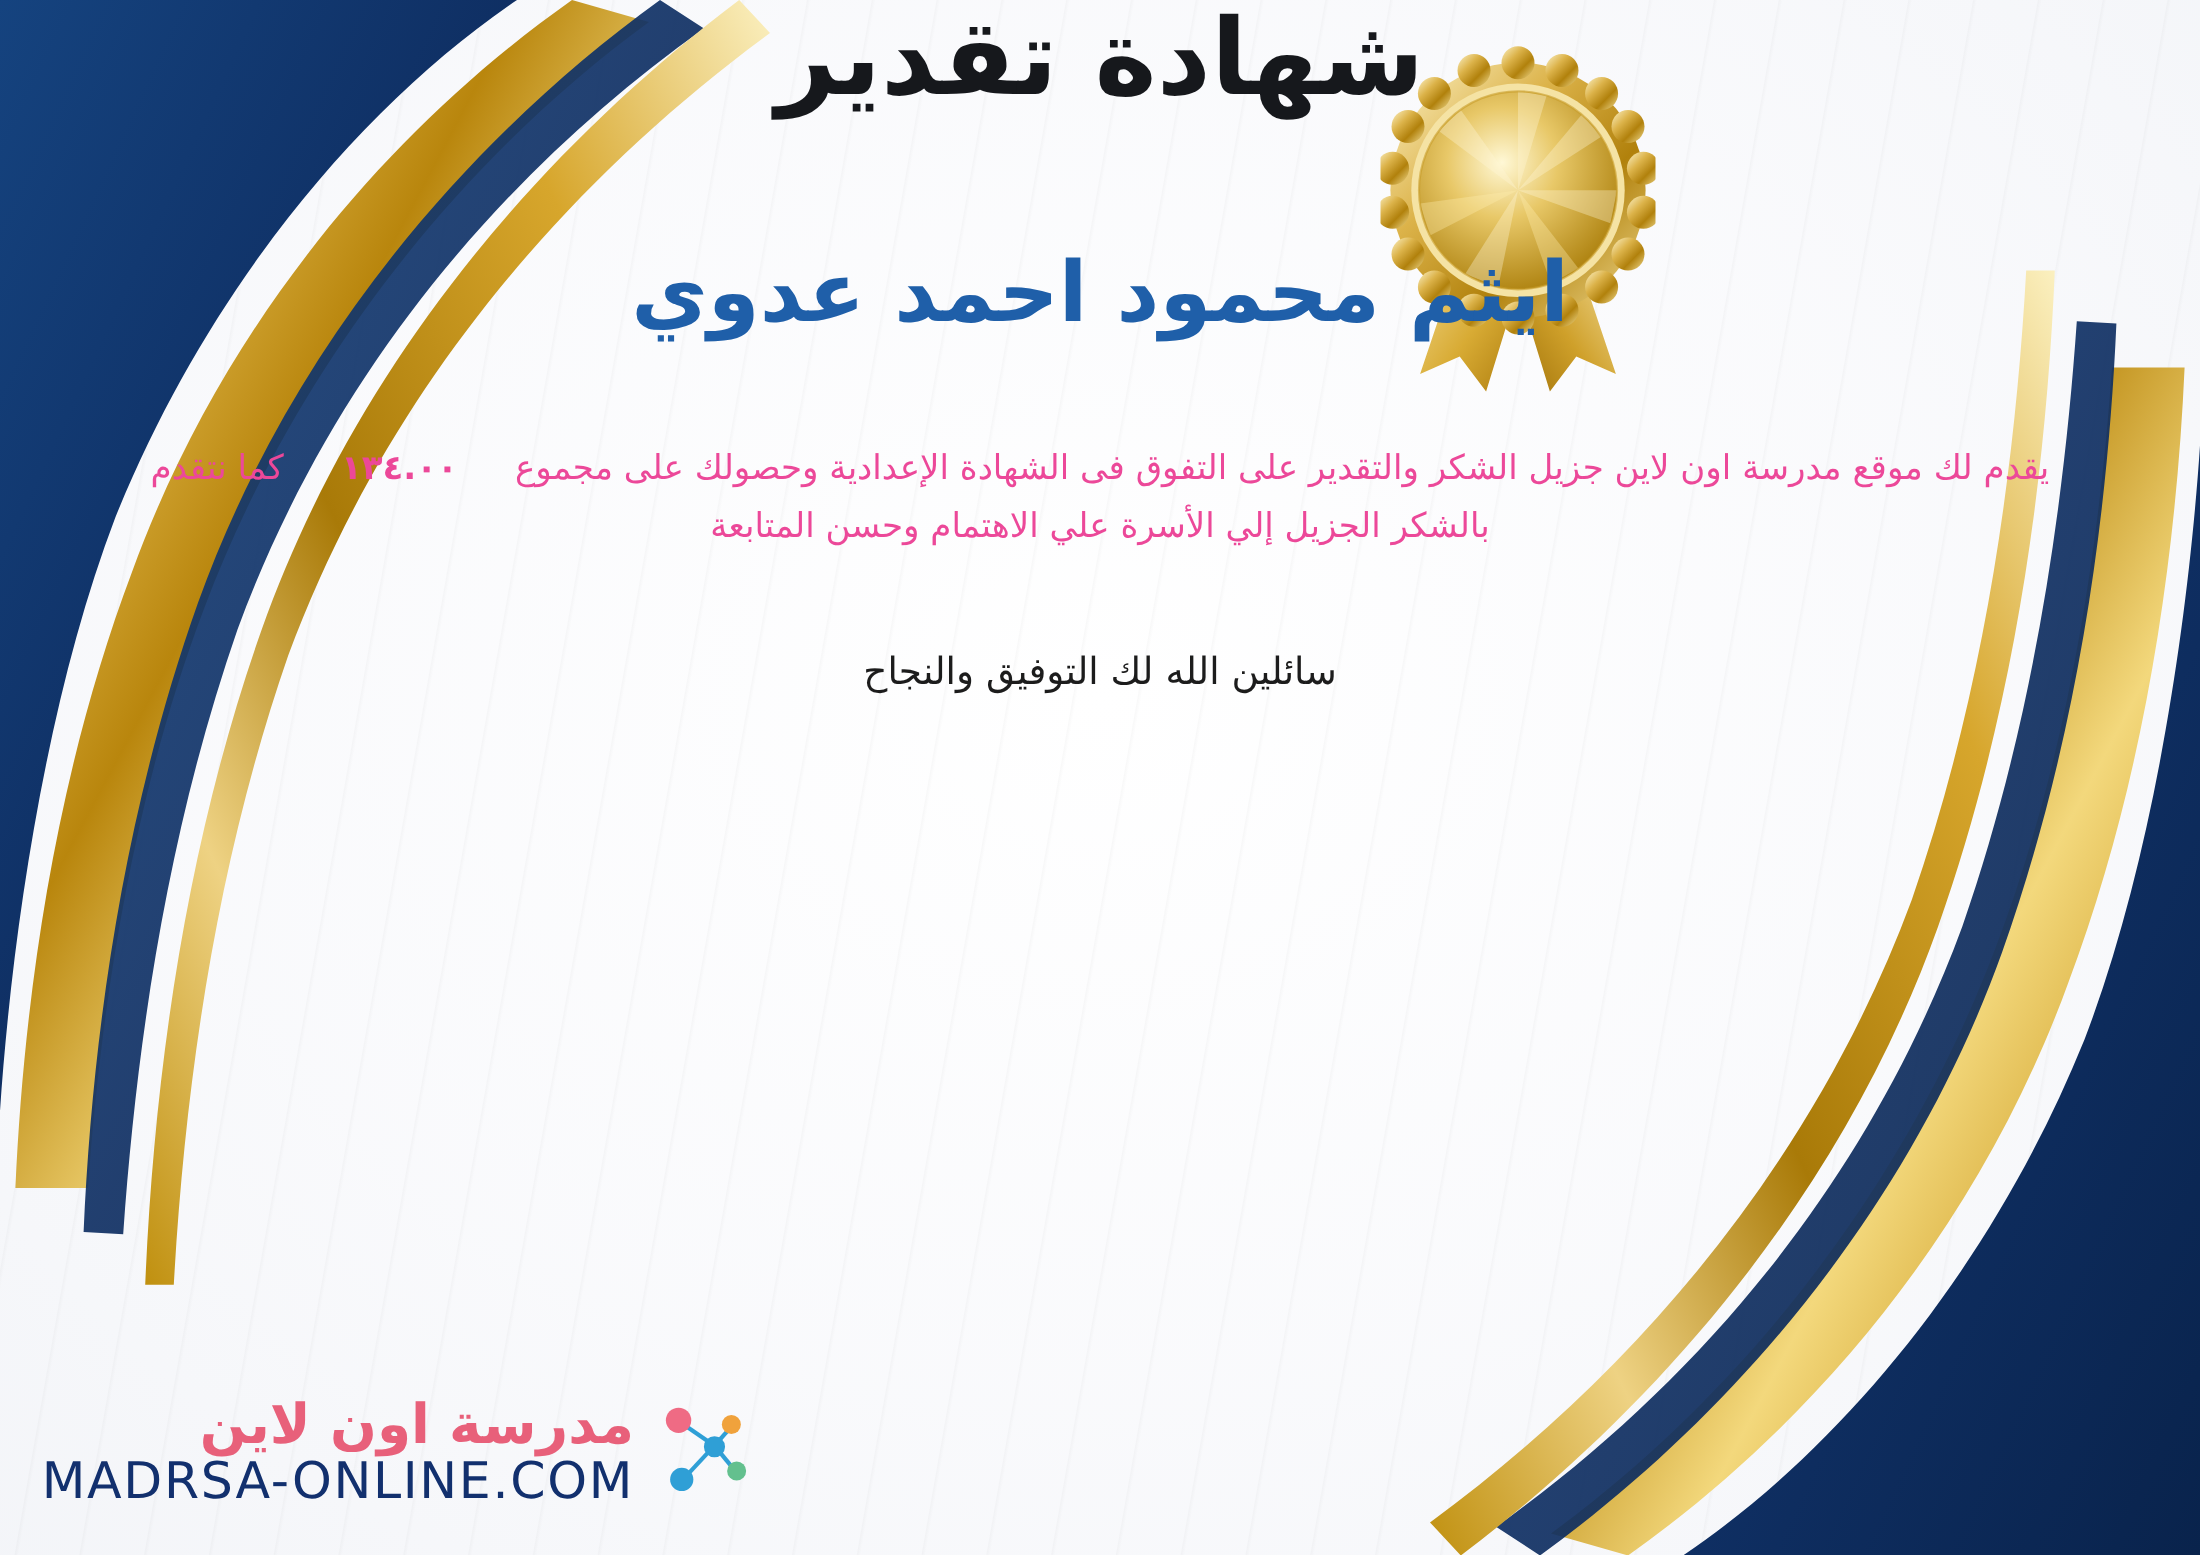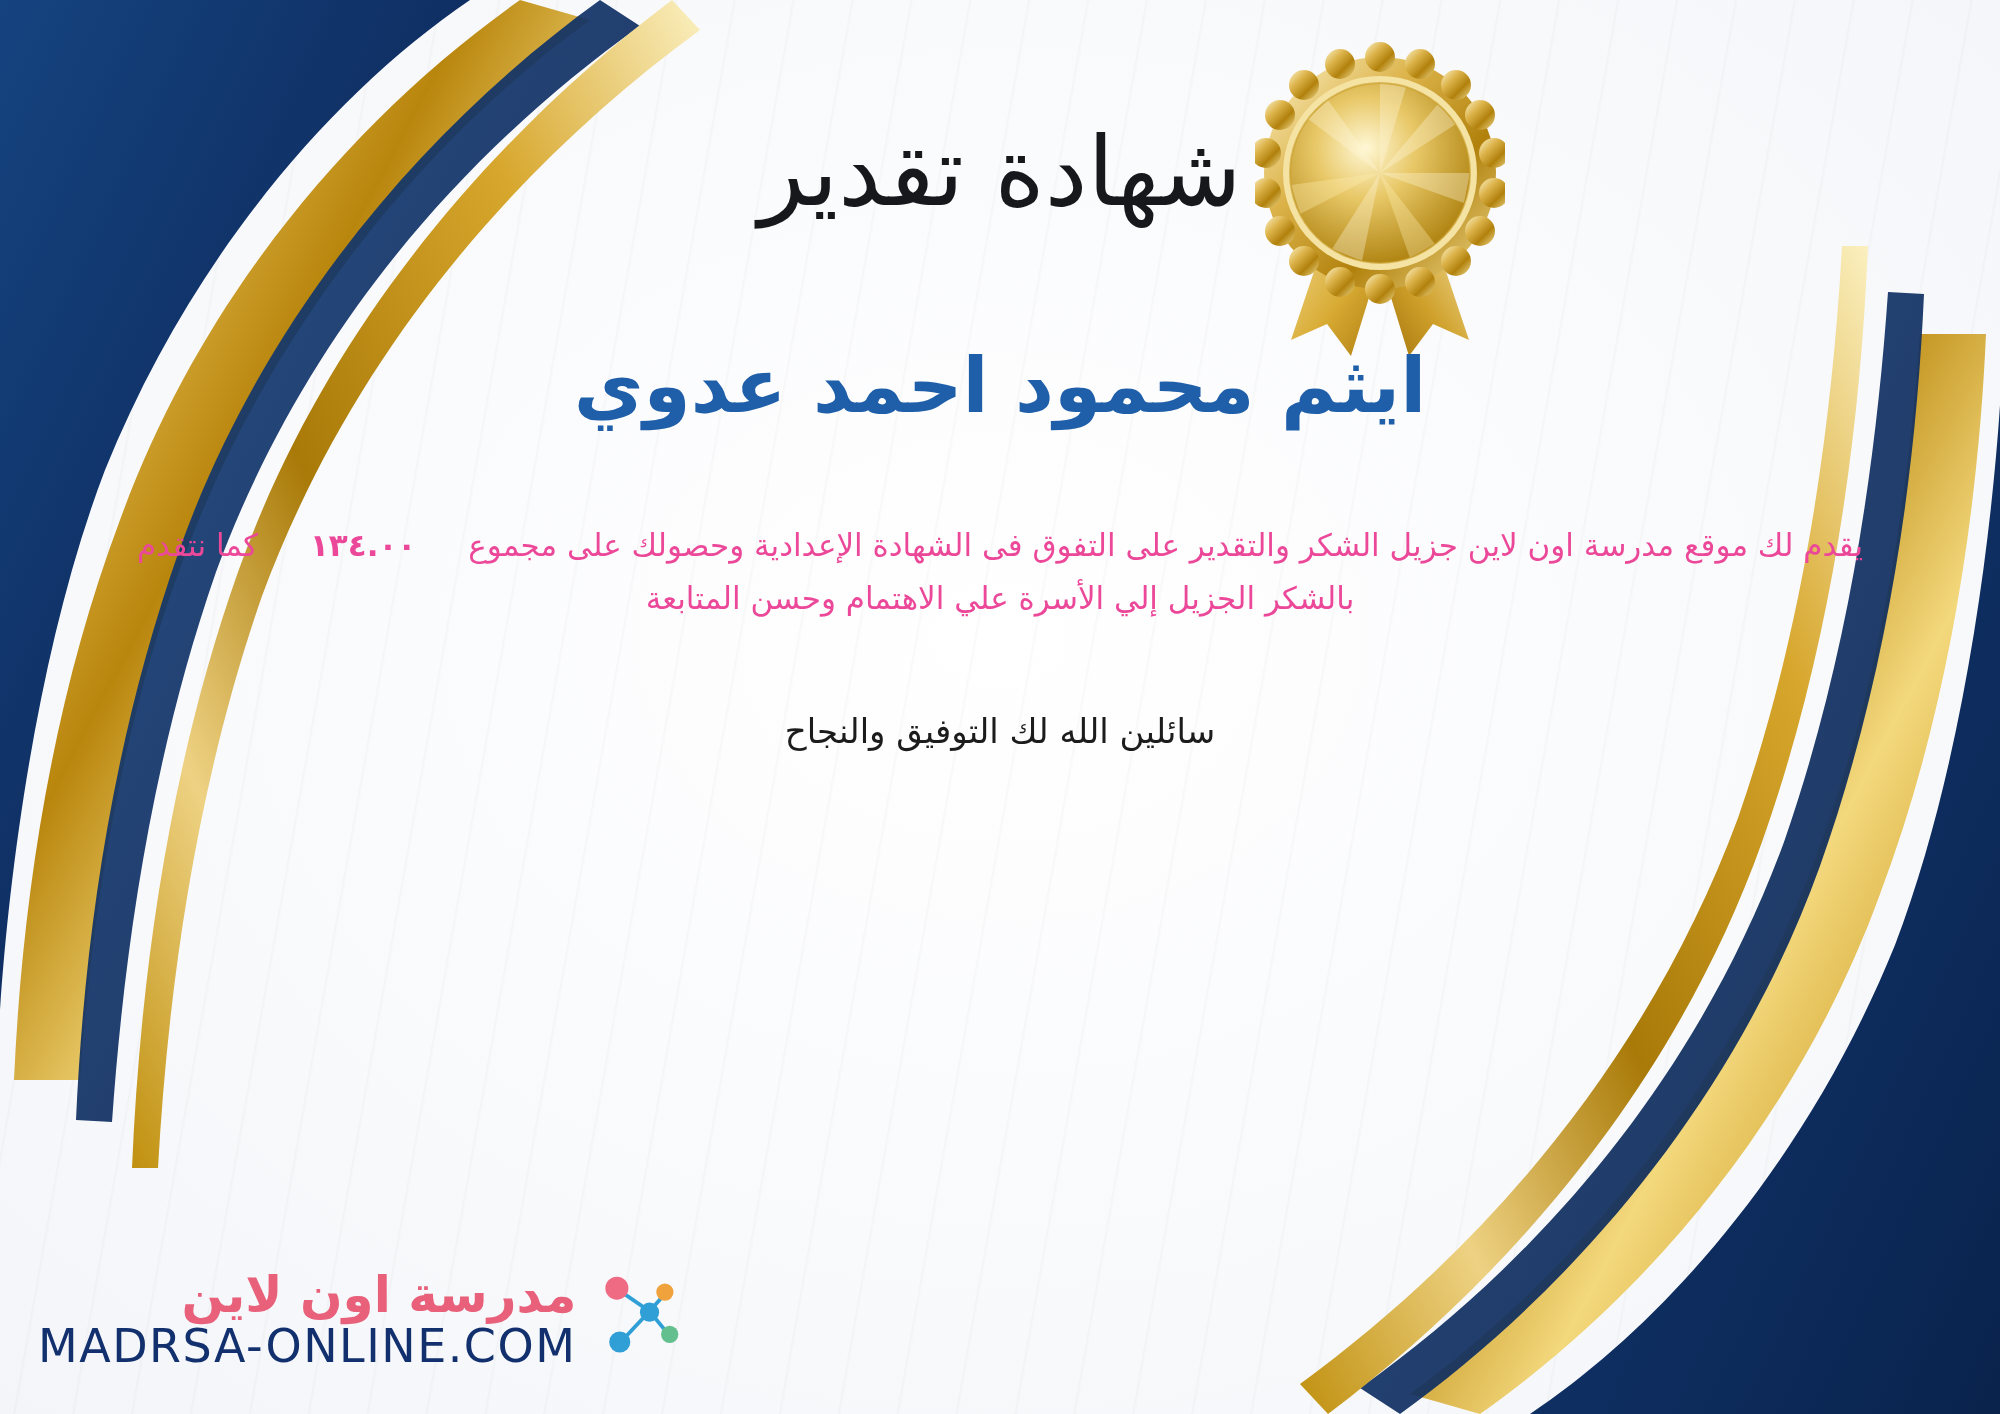--- a/index.html
+++ b/index.html
@@ -57,23 +57,22 @@
   .content {
     position: absolute;
     inset: 0;
     display: flex;
     flex-direction: column;
     align-items: center;
     text-align: center;
   }
 
   .title {
-    margin-top: 120px;
     font-size: 96px;
-    font-weight: 400;
+    font-weight: 700;
     color: #16181c;
     letter-spacing: 0px;
     line-height: 1.1;
   }
 
   .recipient {
     margin-top: 116px;
     font-size: 76px;
     font-weight: 700;
     color: #1f5fa9;
@@ -106,20 +105,21 @@
     line-height: 1.6;
   }
 
   
   .brand {
     position: absolute;
     left: 38px;
     bottom: 42px;
     display: flex;
     flex-direction: row-reverse;
+    align-items: center;
     gap: 14px;
     direction: rtl;
   }
   .brand-text {
     display: flex;
     flex-direction: column;
     align-items: flex-start;
   }
   .brand-ar {
     font-size: 50px;

